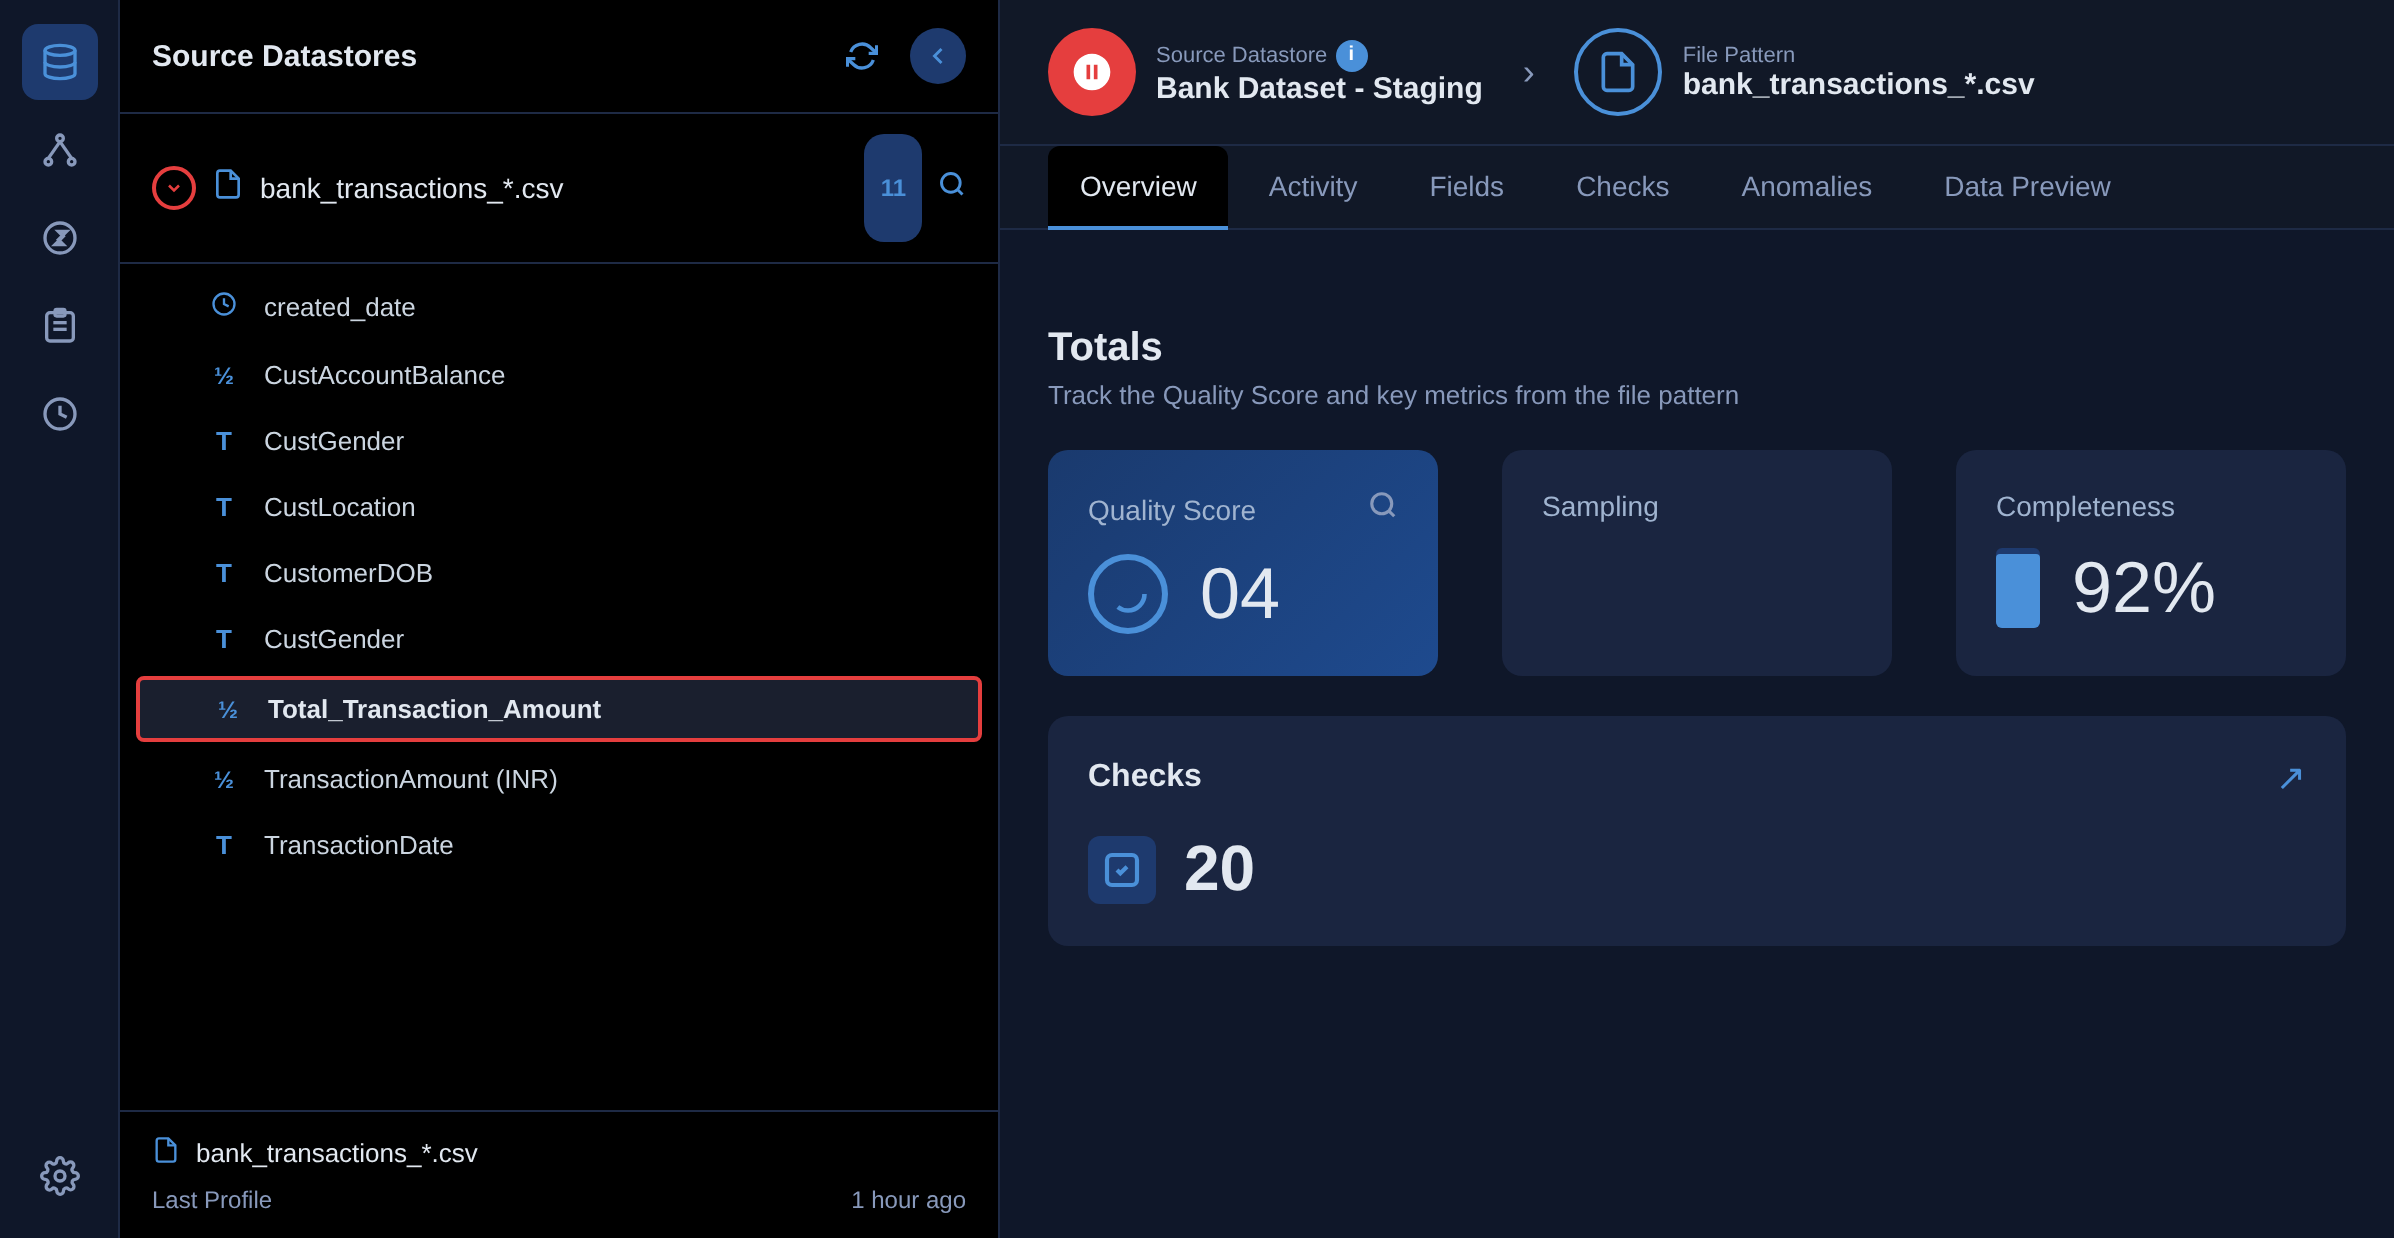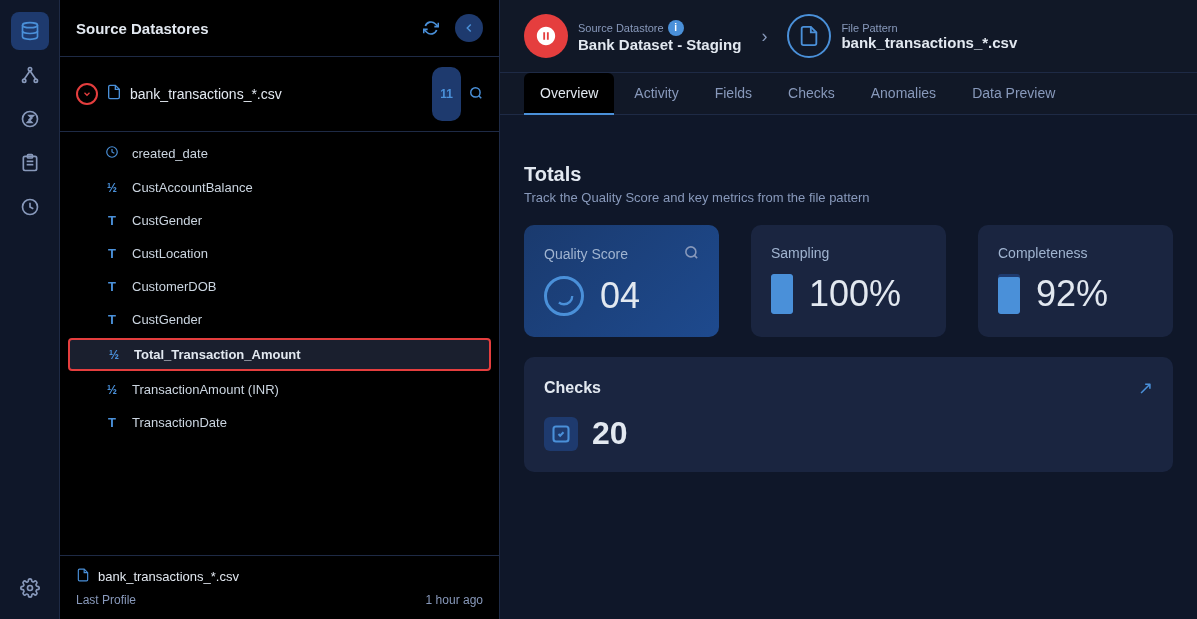--- a/index.html
+++ b/index.html
@@ -663,26 +663,20 @@
             </svg>
           </div>
           <span class="metric-value">04</span>
         </div>
       </div>
 
       <div class="metric-card">
         <div class="metric-card-header">
           <span class="metric-card-title">Sampling</span>
         </div>
-        <div class="metric-value-row">
-          <div class="bar-icon">
-            <div class="bar-fill" style="height: 100%;"></div>
-          </div>
-          <span class="metric-value">100%</span>
-        </div>
       </div>
 
       <div class="metric-card">
         <div class="metric-card-header">
           <span class="metric-card-title">Completeness</span>
         </div>
         <div class="metric-value-row">
           <div class="bar-icon">
             <div class="bar-fill" style="height: 92%;"></div>
           </div>

